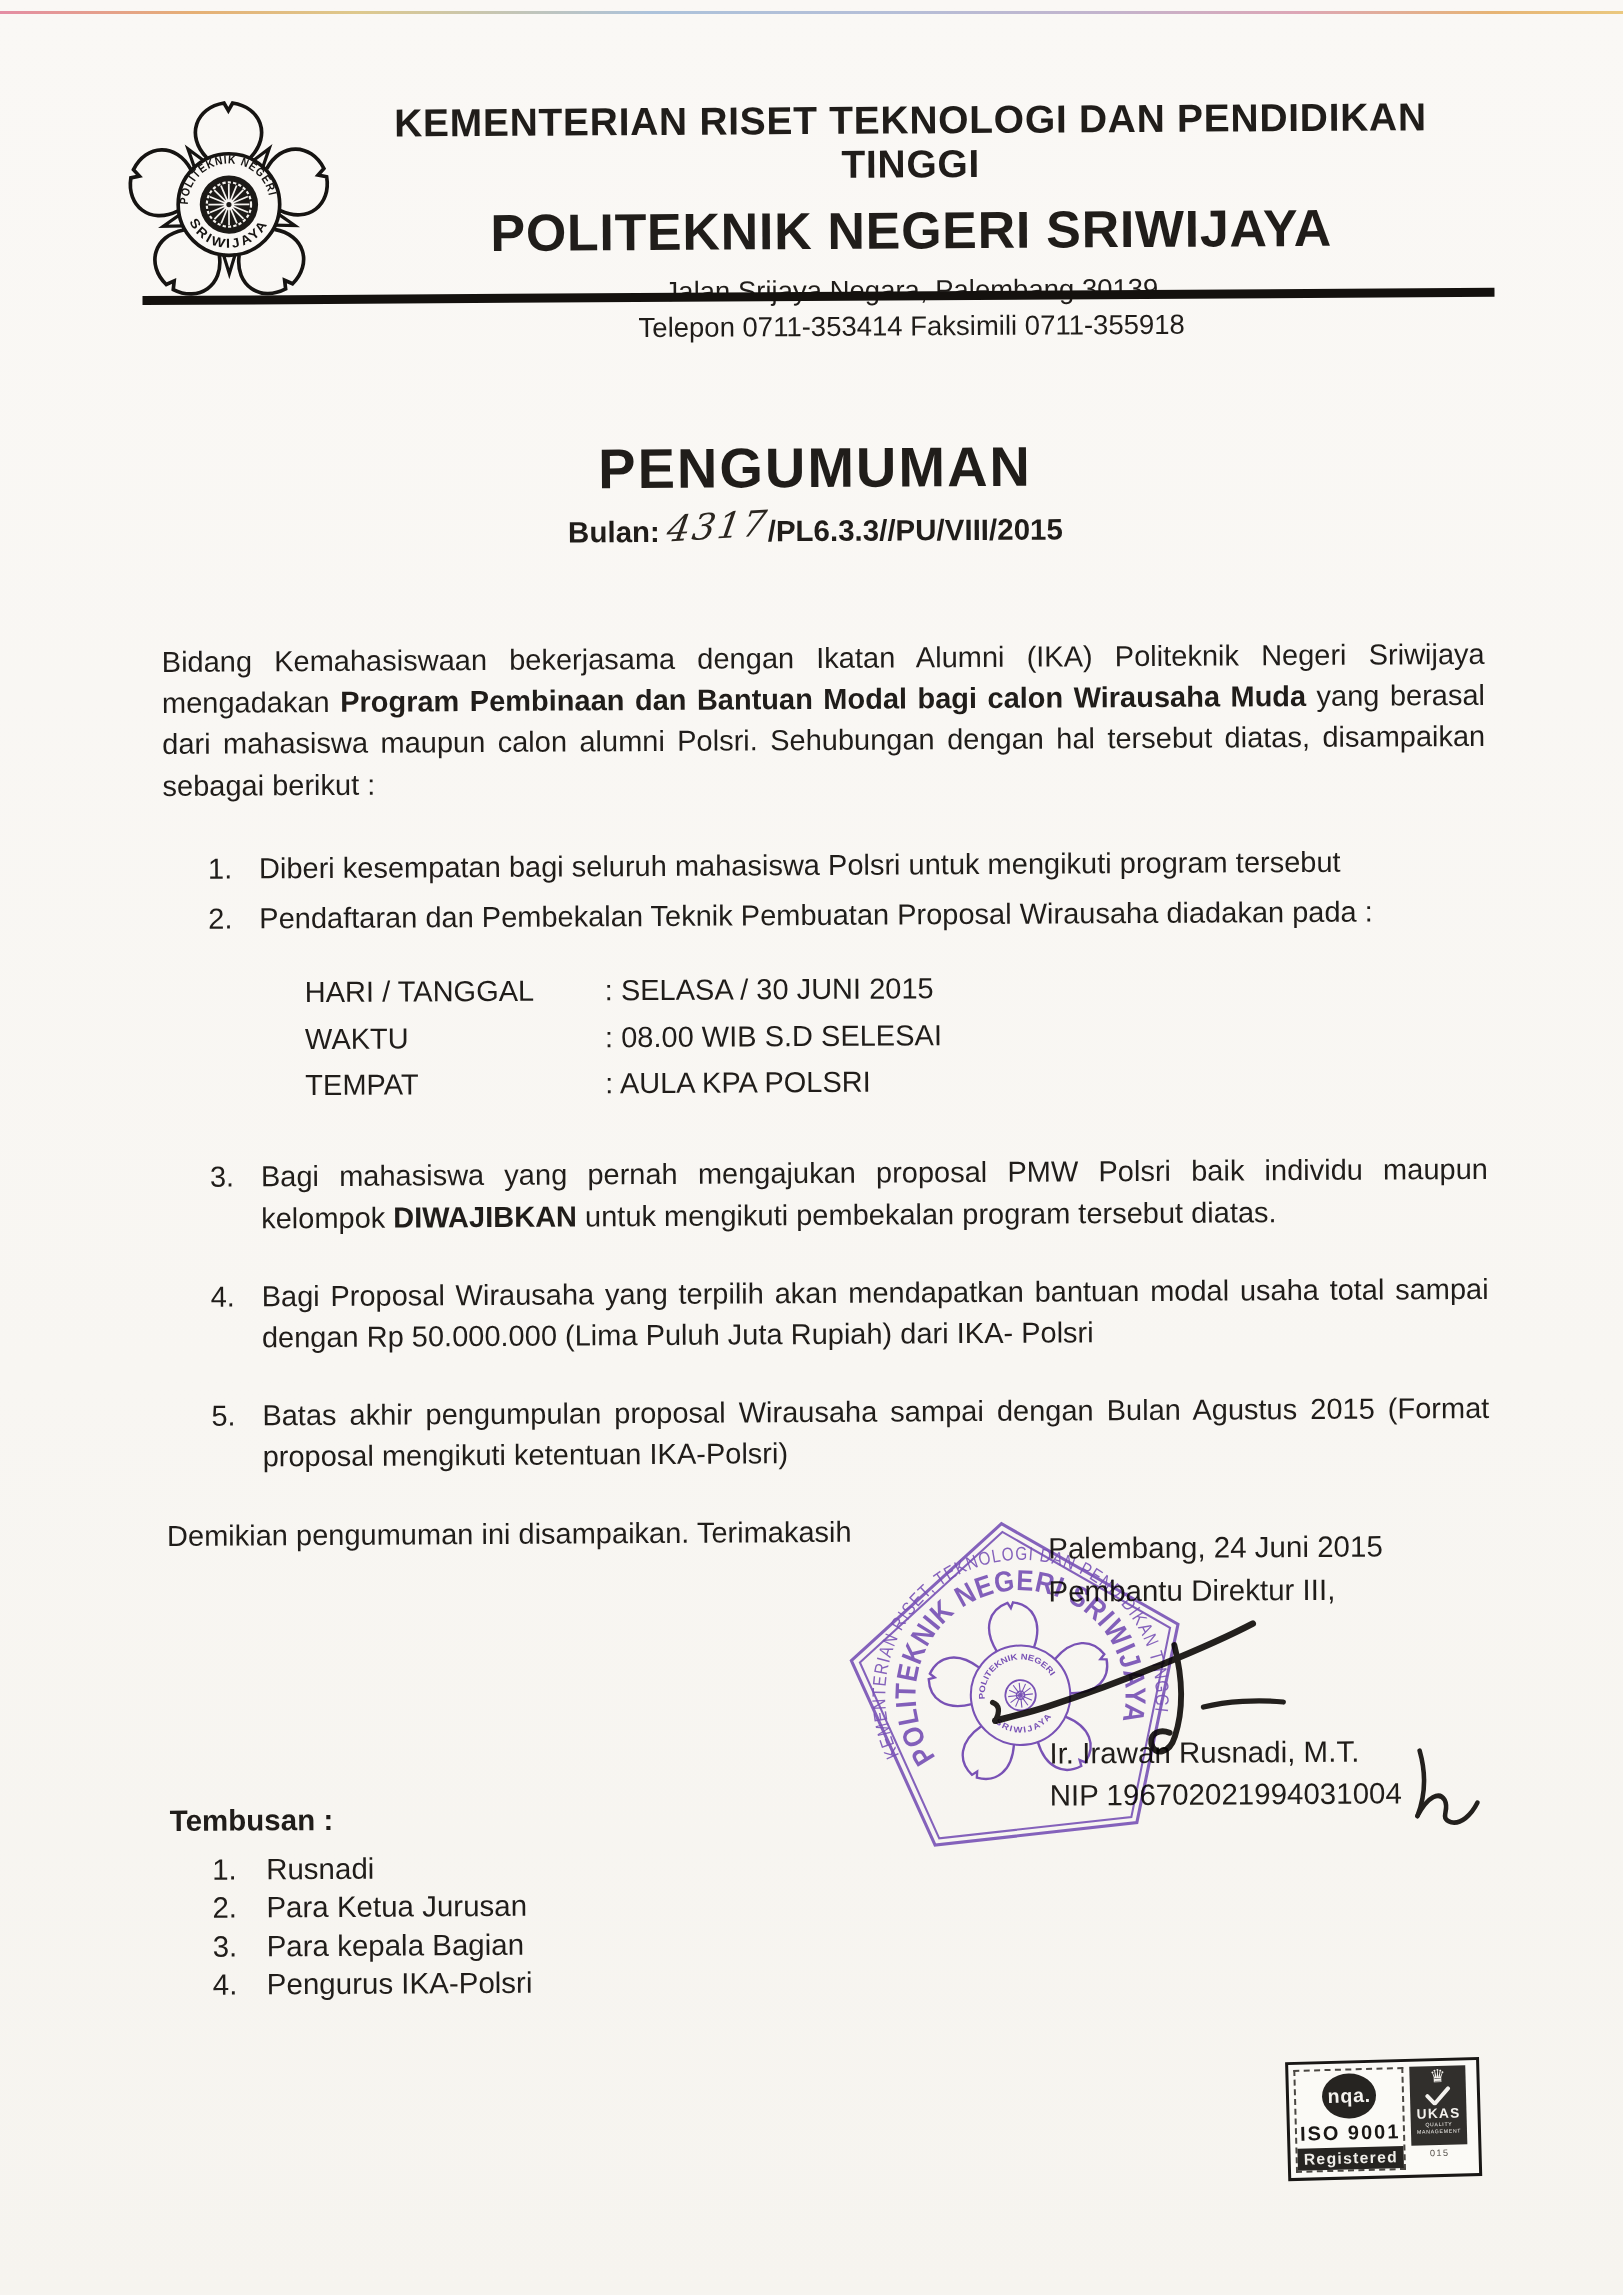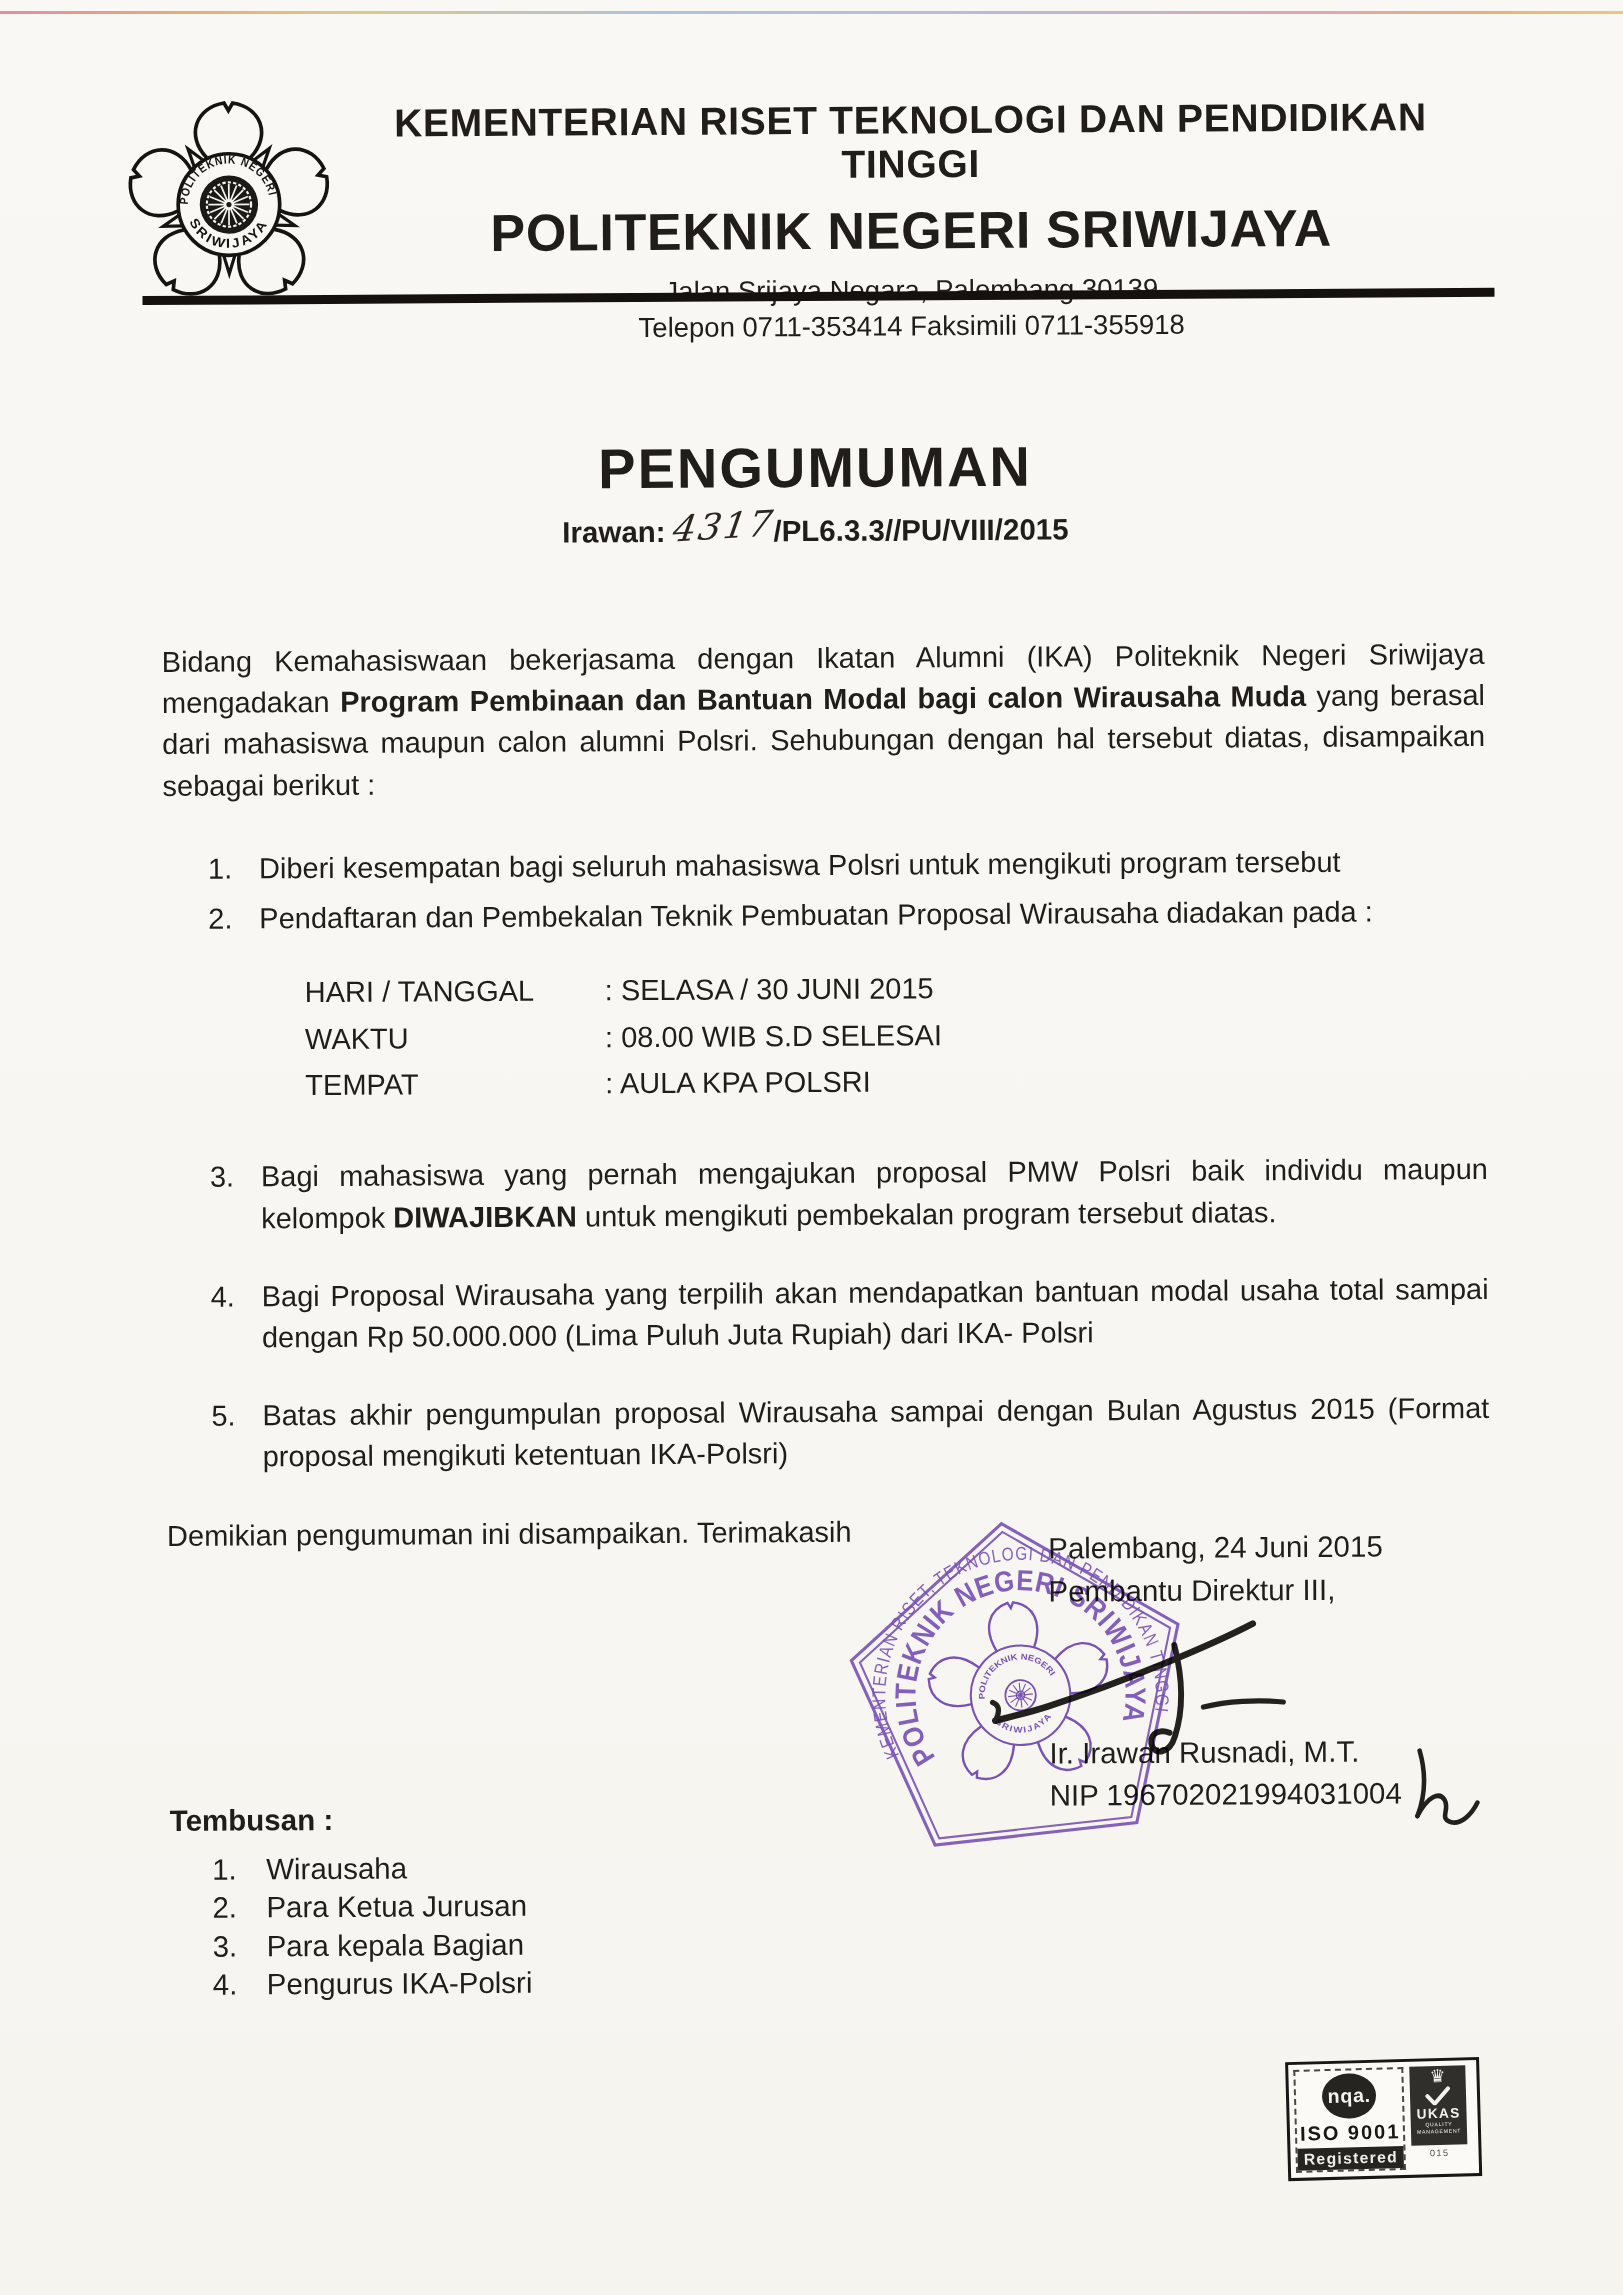--- a/index.html
+++ b/index.html
@@ -151,21 +151,21 @@
       <div class="addr">
         <div>Jalan Srijaya Negara, Palembang 30139</div>
         <div>Telepon 0711-353414 Faksimili 0711-355918</div>
       </div>
     </div>
     <div class="header-rule"></div>
 
     <div class="title-block">
       <div class="doc-title">PENGUMUMAN</div>
       <div class="doc-number">
-        <span>Irawan:</span>
+        <span>Bulan:</span>
         <span class="hw">4317</span><span>/PL6.3.3//PU/VIII/2015</span>
       </div>
     </div>
 
     <div class="content">
       <p class="intro"><span>Bidang Kemahasiswaan bekerjasama dengan Ikatan Alumni (IKA) Politeknik Negeri Sriwijaya mengadakan </span><b>Program Pembinaan dan Bantuan Modal bagi calon Wirausaha Muda</b><span> yang berasal dari mahasiswa maupun calon alumni Polsri. Sehubungan dengan hal tersebut diatas, disampaikan sebagai berikut :</span></p>
 
       <div class="list">
         <div class="item">
           <span class="num">1.</span>
@@ -275,21 +275,21 @@
         <path d="M34,8 C44,44 42,78 30,108"></path>
         <path d="M30,108 C46,78 64,70 72,84 C80,100 62,112 82,118 C96,121 112,108 122,88"></path>
       </g>
     </svg>
 
     <div class="tembusan">
       <div class="tembusan-title">Tembusan :</div>
       <div class="t-list">
         <div class="t-item">
           <span class="num">1.</span>
-          <span>Wirausaha</span>
+          <span>Rusnadi</span>
         </div>
         <div class="t-item">
           <span class="num">2.</span>
           <span>Para Ketua Jurusan</span>
         </div>
         <div class="t-item">
           <span class="num">3.</span>
           <span>Para kepala Bagian</span>
         </div>
         <div class="t-item">

